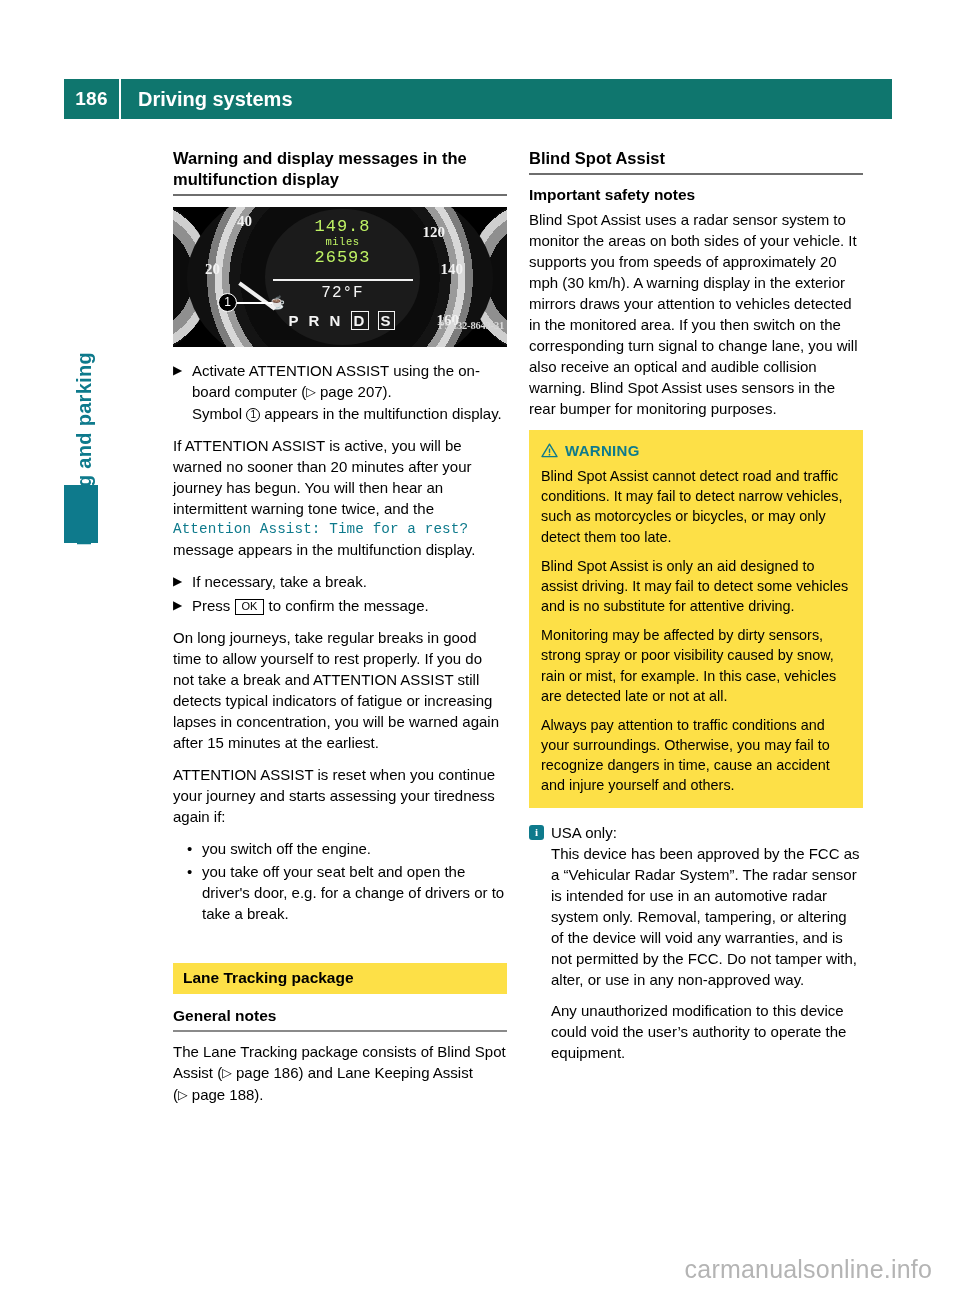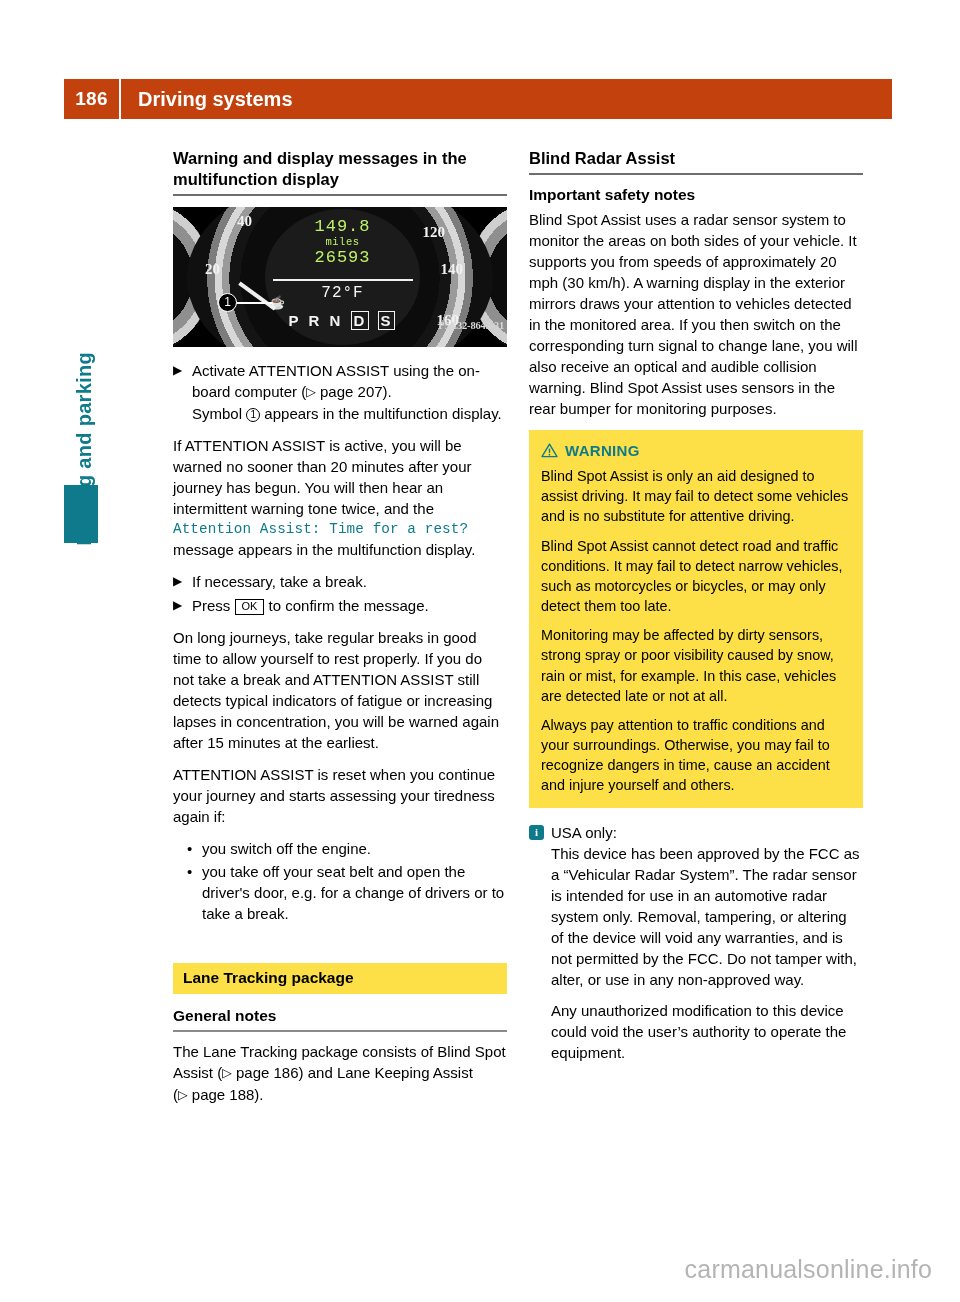--- a/index.html
+++ b/index.html
@@ -9,21 +9,21 @@
     font-family: "Liberation Sans", sans-serif;
     color: #000000;
     overflow: hidden;
   }
   .page { position: relative; width: 960px; height: 1302px; }
 
   
   .header {
     position: absolute; left: 64px; top: 79px;
     width: 828px; height: 40px;
-    background: #c2410c;
+    background: #0f766e;
     display: flex; align-items: center;
   }
   .header-pageno {
     width: 55px; text-align: center;
     color: #ffffff; font-weight: bold; font-size: 19px;
     letter-spacing: .2px;
   }
   .header-divider {
     width: 2px; height: 40px; background: #ffffff;
   }
@@ -406,37 +406,37 @@
     <h3 class="sub">General notes</h3>
     <div class="rule-thin"></div>
 
     <p class="body">
       <span>The Lane Tracking package consists of Blind Spot Assist (</span><span class="ref-arrow">▷</span>&nbsp;<span>page 186) and Lane Keeping Assist (</span><span class="ref-arrow">▷</span>&nbsp;<span>page 188).</span>
     </p>
   </div>
 
   <div class="col col-right">
 
-    <h2 class="sec">Blind Radar Assist</h2>
+    <h2 class="sec">Blind Spot Assist</h2>
     <div class="rule-dark"></div>
 
     <h3 class="sub">Important safety notes</h3>
     <p class="body">Blind Spot Assist uses a radar sensor system to monitor the areas on both sides of your vehicle. It supports you from speeds of approximately 20 mph (30 km/h). A warning display in the exterior mirrors draws your attention to vehicles detected in the monitored area. If you then switch on the corresponding turn signal to change lane, you will also receive an optical and audible collision warning. Blind Spot Assist uses sensors in the rear bumper for monitoring purposes.</p>
 
     <div class="warn-box">
       <div class="warn-head">
         <svg width="17" height="15" viewBox="0 0 17 15">
           <path d="M8.5 1.2 L16 13.6 L1 13.6 Z" fill="none" stroke="#0e7a8c" stroke-width="1.4" stroke-linejoin="round"></path>
           <line x1="8.5" y1="5.6" x2="8.5" y2="9.9" stroke="#0e7a8c" stroke-width="1.4"></line>
           <circle cx="8.5" cy="11.7" r="0.85" fill="#0e7a8c"></circle>
         </svg>
         <span class="wtitle">WARNING</span>
       </div>
+      <p>Blind Spot Assist cannot detect road and traffic conditions. It may fail to detect narrow vehicles, such as motorcycles or bicycles, or may only detect them too late.</p>
       <p>Blind Spot Assist is only an aid designed to assist driving. It may fail to detect some vehicles and is no substitute for attentive driving.</p>
-      <p>Blind Spot Assist cannot detect road and traffic conditions. It may fail to detect narrow vehicles, such as motorcycles or bicycles, or may only detect them too late.</p>
       <p>Monitoring may be affected by dirty sensors, strong spray or poor visibility caused by snow, rain or mist, for example. In this case, vehicles are detected late or not at all.</p>
       <p>Always pay attention to traffic conditions and your surroundings. Otherwise, you may fail to recognize dangers in time, cause an accident and injure yourself and others.</p>
     </div>
 
     <div class="info-note">
       <div class="info-icon">i</div>
       <div class="lead">USA only:</div>
     </div>
     <div class="info-body">
       <p>This device has been approved by the FCC as a “Vehicular Radar System”. The radar sensor is intended for use in an automotive radar system only. Removal, tampering, or altering of the device will void any warranties, and is not permitted by the FCC. Do not tamper with, alter, or use in any non-approved way.</p>

